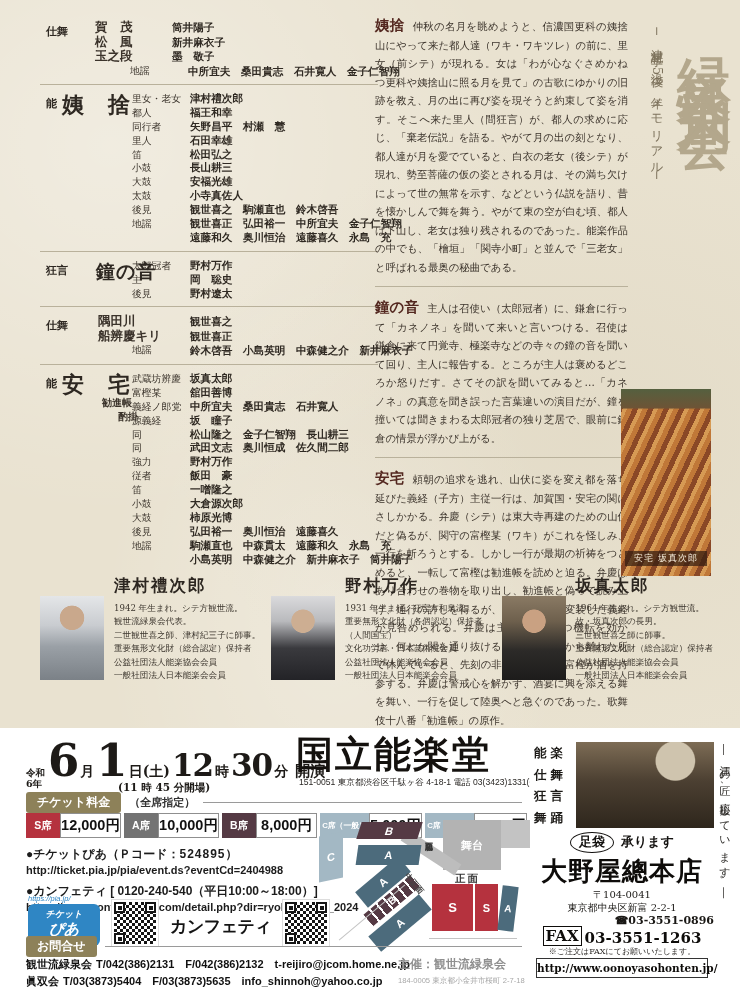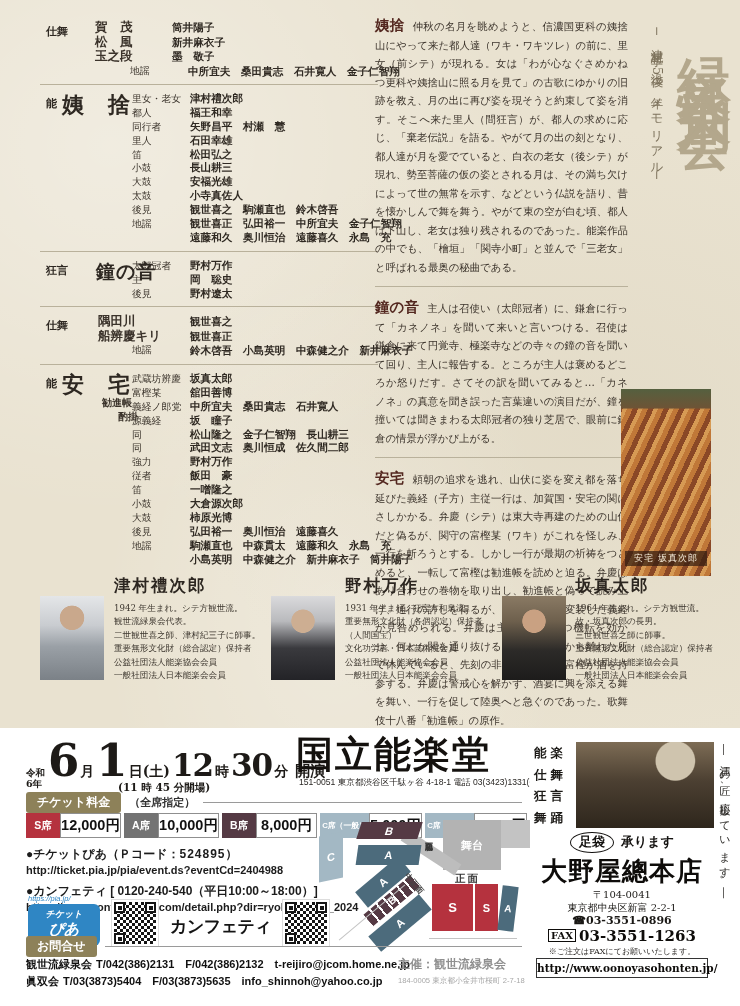--- a/index.html
+++ b/index.html
@@ -143,23 +143,23 @@
   .ad-photo { position:absolute; left:46px; top:0; width:138px; height:86px;
     background:radial-gradient(circle at 72% 22%, #cfc4ae 0 16%, transparent 17%),
                linear-gradient(180deg,#7d6c55 0%,#4c4032 45%,#2e261c 100%); }
   .ad-services { position:absolute; left:4px; top:0; width:40px; }
   .ad-service { font-size:12.5px; font-weight:700; letter-spacing:4px; line-height:21.5px; color:#1c1a17; }
   .ad-tabi-row { position:absolute; left:0; top:90px; width:184px; text-align:center; font-size:13px; font-weight:700; color:#141210; }
   .tabi-oval { display:inline-block; border:1.5px solid #141210; border-radius:50%; padding:0 8px 1px 8px; margin-right:7px; }
   .ad-name { position:absolute; left:0; top:112px; width:184px; text-align:center; font-size:26px; font-weight:900; color:#0e0c0a; letter-spacing:1px; }
   .ad-postal { position:absolute; left:0; top:146px; width:184px; text-align:center; font-size:10px; color:#1a1815; }
   .ad-addr { position:absolute; left:0; top:159px; width:184px; text-align:center; font-size:10px; color:#1a1815; }
-  .ad-tel { position:absolute; left:0; top:172px; width:184px; text-align:center; font-size:11px; font-weight:700; color:#1a1815; }
+  .ad-tel { position:absolute; left:0; top:172px; width:184px; text-align:right; font-size:11px; font-weight:700; color:#1a1815; }
   .ad-fax { position:absolute; left:0; top:185px; width:184px; text-align:center; font-size:15px; font-weight:800; color:#0e0c0a; }
-  .ad-fax .fx { font-size:10px; border:1px solid #0e0c0a; padding:0 2px; margin-right:3px; vertical-align:2px; }
+  .ad-fax .fx { font-size:15px; border:1px solid #0e0c0a; padding:0 2px; margin-right:3px; vertical-align:2px; }
   .ad-note { position:absolute; left:0; top:204px; width:184px; text-align:center; font-size:8px; color:#2a2724; }
   .ad-url { position:absolute; left:6px; top:216px; width:172px; border:1px solid #333; text-align:center; font-size:10.5px; font-weight:700; padding:3px 0; color:#0e0c0a; }
   #ad-slogan { position:absolute; left:716px; top:16px; height:244px; writing-mode:vertical-rl; font-size:11px; color:#2c2a27; letter-spacing:2.5px; }
 </style>
 </head>
 <body>
 
 <div id="paper">
 
   <div id="program">

